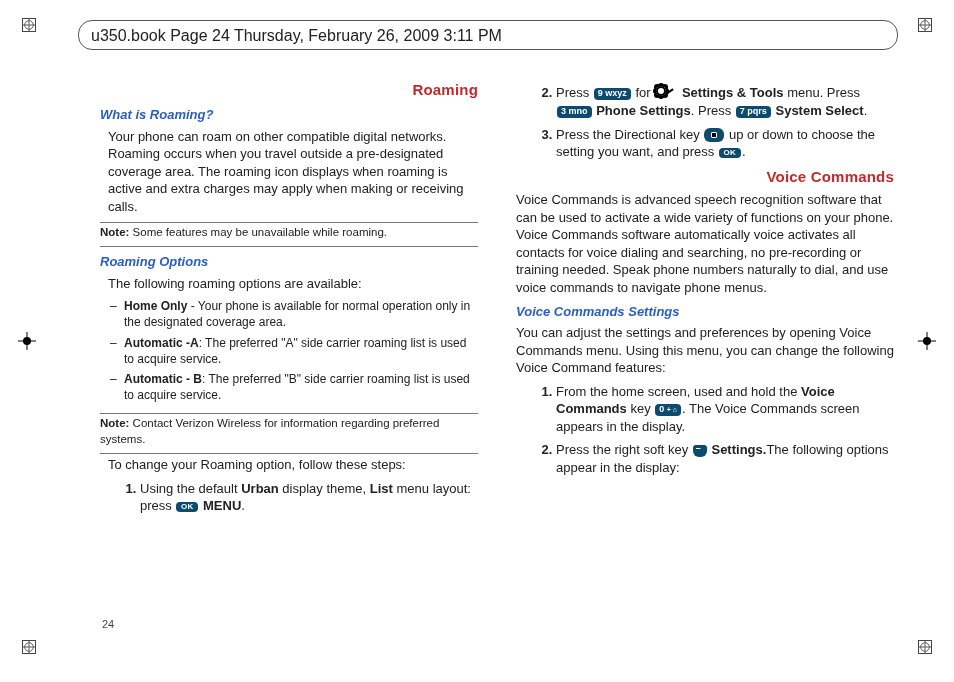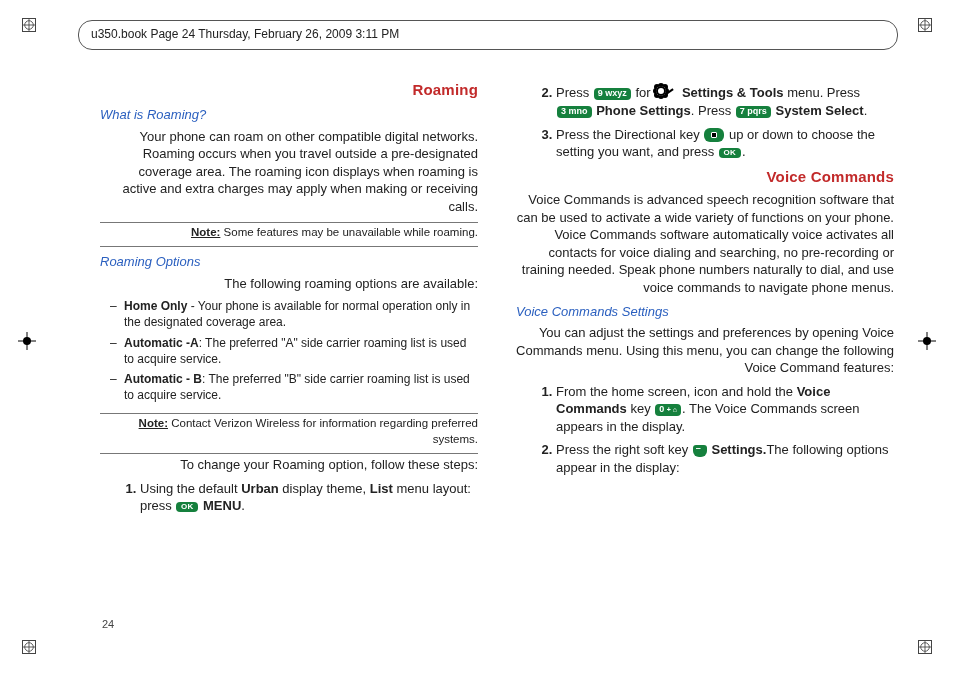--- a/index.html
+++ b/index.html
@@ -29,21 +29,21 @@
   .crop.mr { top: 332px; right: 18px; width:18px; height:18px; border:none;}
   .header-rule {
     position: absolute;
     top: 20px;
     left: 78px;
     right: 56px;
     height: 30px;
     border: 1px solid #555;
     border-radius: 14px;
     box-sizing: border-box;
-    font-size: 12px;
+    font-size: 16px;
     color: #222;
     padding: 6px 12px;
   }
   .page {
     position: absolute;
     top: 80px;
     left: 100px;
     right: 60px;
     bottom: 50px;
     display: flex;
@@ -57,40 +57,40 @@
   h2.section {
     font-size: 15px;
     font-weight: bold;
     color: #c22a2a;
     margin: 0 0 4px 0;
     letter-spacing: .2px;
     text-align: right;
   }
   h3.sub {
     font-size: 13px;
-    font-weight: normal;
+    font-weight: bold;
     font-style: italic;
     color: #2a5fbf;
     margin: 6px 0 4px 0;
   }
-  p { margin: 4px 0 8px 0; text-align: right; }
+  p { margin: 4px 0 8px 0; }
   .indent { padding-left: 8px; }
   hr.note-rule { border:none; border-top:1px solid #777; margin:6px 0 2px 0; }
   .note { font-size: 11.5px; margin: 2px 0 4px 0; }
-  .note b { font-weight: bold; text-decoration: underline; }
+  .note b { font-weight: bold; }
   ul.dash { margin: 2px 0 10px 0; padding-left: 24px; list-style: none; }
   ul.dash li { position: relative; margin-bottom: 4px; font-size: 12px; }
   ul.dash li::before { content: "–"; position: absolute; left: -14px; }
   ol.steps { margin: 4px 0 4px 0; padding-left: 40px; }
   ol.steps > li { margin-bottom: 6px; font-size: 13px; }
   ol.steps > li::marker { font-weight: bold; }
   b { font-weight: bold; }
   .key {
     display: inline-block;
-    background: #15803d;
+    background: #0c4a6e;
     color: #fff;
     border-radius: 4px;
     font-size: 9px;
     font-weight: bold;
     padding: 1px 4px 1px 4px;
     vertical-align: middle;
     line-height: 1.1;
     min-width: 14px;
     text-align: center;
     margin: 0 1px;
@@ -216,21 +216,21 @@
     </ol>
 
     <h2 class="section">Voice Commands</h2>
     <p>Voice Commands is advanced speech recognition software that can be used to activate a wide variety of functions on your phone. Voice Commands software automatically voice activates all contacts for voice dialing and searching, no pre-recording or training needed. Speak phone numbers naturally to dial, and use voice commands to navigate phone menus.</p>
 
     <h3 class="sub">Voice Commands Settings</h3>
     <p>You can adjust the settings and preferences by opening Voice Commands menu. Using this menu, you can change the following Voice Command features:</p>
 
     <ol class="steps">
       <li>
-        <span>From the home screen, icon and hold the </span><b>Voice Commands</b><span> key </span><span class="key"><span>0 </span><span style="font-size:7px;">+ ⌂</span></span><span>. The Voice Commands screen appears in the display.</span>
+        <span>From the home screen, used and hold the </span><b>Voice Commands</b><span> key </span><span class="key"><span>0 </span><span style="font-size:7px;">+ ⌂</span></span><span>. The Voice Commands screen appears in the display.</span>
       </li>
       <li>
         <span>Press the right soft key </span><span class="key soft"></span>
         <b> <span>Settings.</span></b><span>The following options appear in the display:</span>
       </li>
     </ol>
   </div>
 </div>
 
 <div class="pagenum">24</div>

